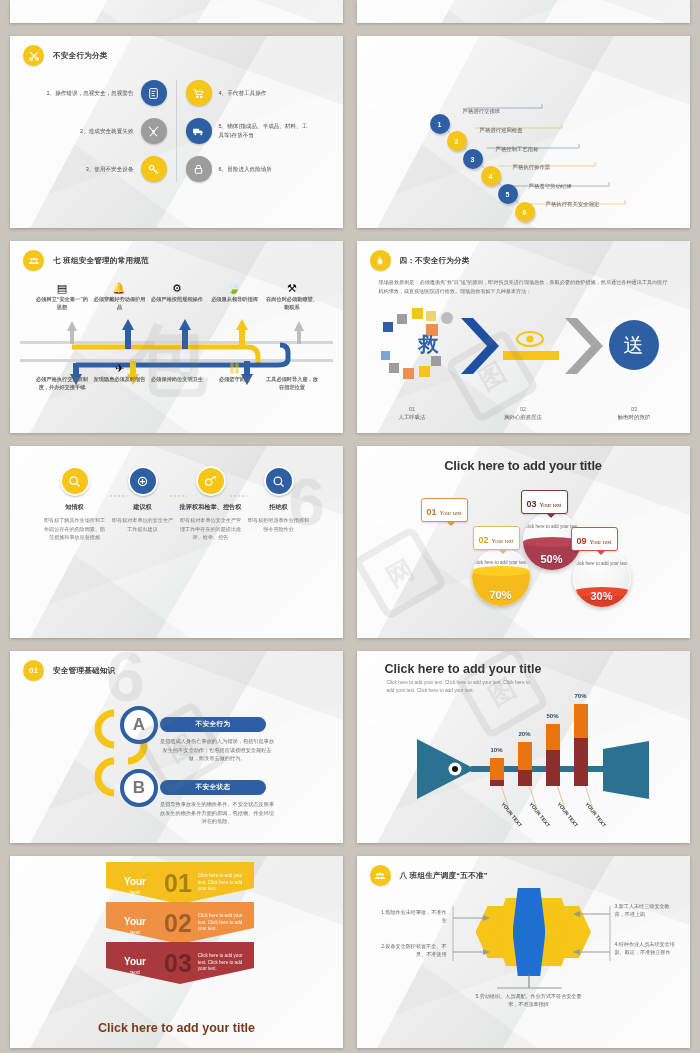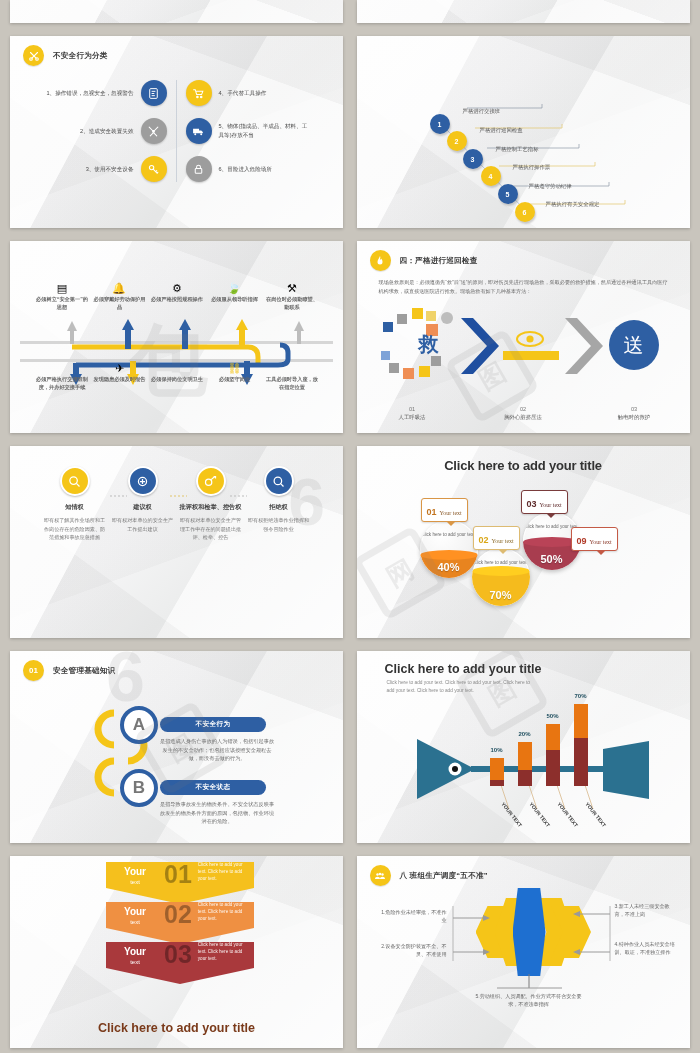--- a/index.html
+++ b/index.html
@@ -162,21 +162,21 @@
   .bar .lo{ background:#8c2f2c; width:100%; }
   .bar .bl{ position:absolute; top:-11px; left:-4px; right:-4px; text-align:center;
             font-size:6px;font-weight:bold;color:#1f4e5f; }
   .yourtext{ position:absolute; font-size:5.2px;font-weight:bold;color:#444;
              transform:rotate(52deg); transform-origin:left top; white-space:nowrap;}
 
   
   .s9{ position:absolute; inset:0; }
   .chevbar{ position:absolute; left:96px; width:148px; height:42px;
             clip-path:polygon(0 0,100% 0,100% 62%,50% 100%,0 62%);
-            display:flex; align-items:flex-start;
+            display:flex; align-items:center;
             filter:drop-shadow(0 2px 2px rgba(0,0,0,.25)); }
   .cb-your{ width:58px; text-align:center; color:#fff; line-height:1; }
   .cb-your b{ font-size:10px; } .cb-your i{ font-size:6px; font-style:normal; display:block; margin-top:1px;}
   .cb-num{ font-size:25px; font-weight:bold; color:rgba(0,0,0,.33); line-height:1;}
   .cb-txt{ font-size:4.6px; color:rgba(255,255,255,.92); margin-left:6px; line-height:1.5; width:46px;}
   .s9-title{ position:absolute; bottom:13px; left:0;right:0; text-align:center;
              font-size:12.5px; font-weight:bold; color:#7a3a1a; }
 
   
   .s10{ position:absolute; inset:0; }
@@ -306,20 +306,31 @@
         <div class="step-lbl" style="left:106px;top:72px">严格进行交接班</div>
         <div class="step-lbl" style="left:123px;top:91px">严格进行巡回检查</div>
         <div class="step-lbl" style="left:139px;top:110px">严格控制工艺指标</div>
         <div class="step-lbl" style="left:156px;top:128px">严格执行操作票</div>
         <div class="step-lbl" style="left:172px;top:147px">严格遵守劳动纪律</div>
         <div class="step-lbl" style="left:189px;top:165px">严格执行有关安全规定</div>
       </div>
     </div>
 
     <div class="slide">
+      <div class="hdr">
+        <span class="badge">
+          <svg width="12" height="12" viewBox="0 0 24 24" fill="#fff">
+            <circle cx="7" cy="9" r="2.4"></circle>
+              <circle cx="17" cy="9" r="2.4"></circle>
+              <circle cx="12" cy="8" r="2.6"></circle>
+            <path d="M2 18c0-3 2.2-4.6 5-4.6S12 15 12 18zM12 18c0-3 2.2-4.6 5-4.6S22 15 22 18z"></path>
+          </svg>
+        </span>
+        <span class="hdr-title">七  班组安全管理的常用规范</span>
+      </div>
 
       <div class="s3">
 
         <div class="s3-bar" style="top:100px;background:#d6d6d6"></div>
         <div class="s3-bar" style="top:118px;background:#d6d6d6"></div>
         <svg style="position:absolute;left:0;top:0" width="333" height="192">
 
           <path d="M62 106 H238 Q248 106 248 116 V122" stroke="#f5c518" stroke-width="5" fill="none"></path>
 
           <path d="M270 104 Q278 104 278 112 V118 Q278 124 268 124 H66" stroke="#2e5fa3" stroke-width="5" fill="none"></path>
@@ -392,21 +403,21 @@
       <div class="wm wm-c" style="left:120px;top:88px;">包</div>
     </div>
 
     <div class="slide">
       <div class="hdr">
         <span class="badge">
           <svg width="12" height="12" viewBox="0 0 24 24" fill="#fff">
             <path d="M12 2c2 4-1 5 0 8 1-1 2-2 2-3 2 2 3 4 3 7a5 5 0 01-10 0c0-4 3-7 5-12z"></path>
           </svg>
         </span>
-        <span class="hdr-title">四：严格进行巡回检查</span>
+        <span class="hdr-title">四：不安全行为分类</span>
       </div>
 
       <div class="s4-para">现场急救原则是：必须遵循先“救”后“送”的原则，即对伤员先进行现场急救，采取必要的救护措施，然后通过各种通讯工具向医疗机构求救，或直接送医院进行抢救。现场急救有如下几种基本方法：</div>
 
       <div class="s4-stage">
 
         <svg style="position:absolute;left:22px;top:-5px" width="110" height="78">
           <rect x="18" y="8" width="10" height="10" fill="#9d9d9d"></rect>
           <rect x="33" y="2" width="11" height="11" fill="#f5c518"></rect>
           <rect x="47" y="5" width="10" height="10" fill="#f0d36a"></rect>
@@ -508,25 +519,20 @@
         <line x1="160" y1="50" x2="177" y2="50" stroke="#e0c46b" stroke-dasharray="2,2" stroke-width="1"></line>
         <line x1="220" y1="50" x2="237" y2="50" stroke="#bbb" stroke-dasharray="2,2" stroke-width="1"></line>
       </svg>
       <div class="wm wm-c" style="right:18px;top:30px;font-size:66px">6</div>
     </div>
 
     <div class="slide">
       <div class="s6-title">Click here to add your title</div>
       <div class="s6-stage">
 
-        <div class="ball" style="left:63px;top:74px">
-          <div class="cap">Click here to add your text.</div>
-          <div class="fill" style="height:40%;background:#e8841f"></div>
-          <div class="pct">40%</div>
-        </div>
         <div class="tag" style="left:64px;top:52px;color:#d99646;border-color:#d99646">
           <b style="color:#c2741f">01</b><span style="color:#8a5a2a">Your text</span>
         </div>
 
         <div class="ball" style="left:115px;top:102px">
           <div class="cap">Click here to add your text.</div>
           <div class="fill" style="height:60%;background:#f5bb1d"></div>
           <div class="pct">70%</div>
         </div>
         <div class="tag" style="left:116px;top:80px;color:#ddbb72;border-color:#ddbb72">
@@ -535,20 +541,25 @@
 
         <div class="ball" style="left:166px;top:66px">
           <div class="cap">Click here to add your text.</div>
           <div class="fill" style="height:48%;background:#a83d4f"></div>
           <div class="pct">50%</div>
         </div>
         <div class="tag" style="left:164px;top:44px;color:#7a3c3c;border-color:#7a3c3c">
           <b style="color:#5e2a2a">03</b><span style="color:#5e2a2a">Your text</span>
         </div>
 
+        <div class="ball" style="left:216px;top:103px">
+          <div class="cap">Click here to add your text.</div>
+          <div class="fill" style="height:26%;background:#d9402a"></div>
+          <div class="pct">30%</div>
+        </div>
         <div class="tag" style="left:214px;top:81px;color:#c45a46;border-color:#c45a46">
           <b style="color:#b13a28">09</b><span style="color:#8a3828">Your text</span>
         </div>
       </div>
       <div class="wm" style="left:8px;top:92px;">
           <div class="wm-box">网</div>
         </div>
     </div>
 
     <div class="slide">

